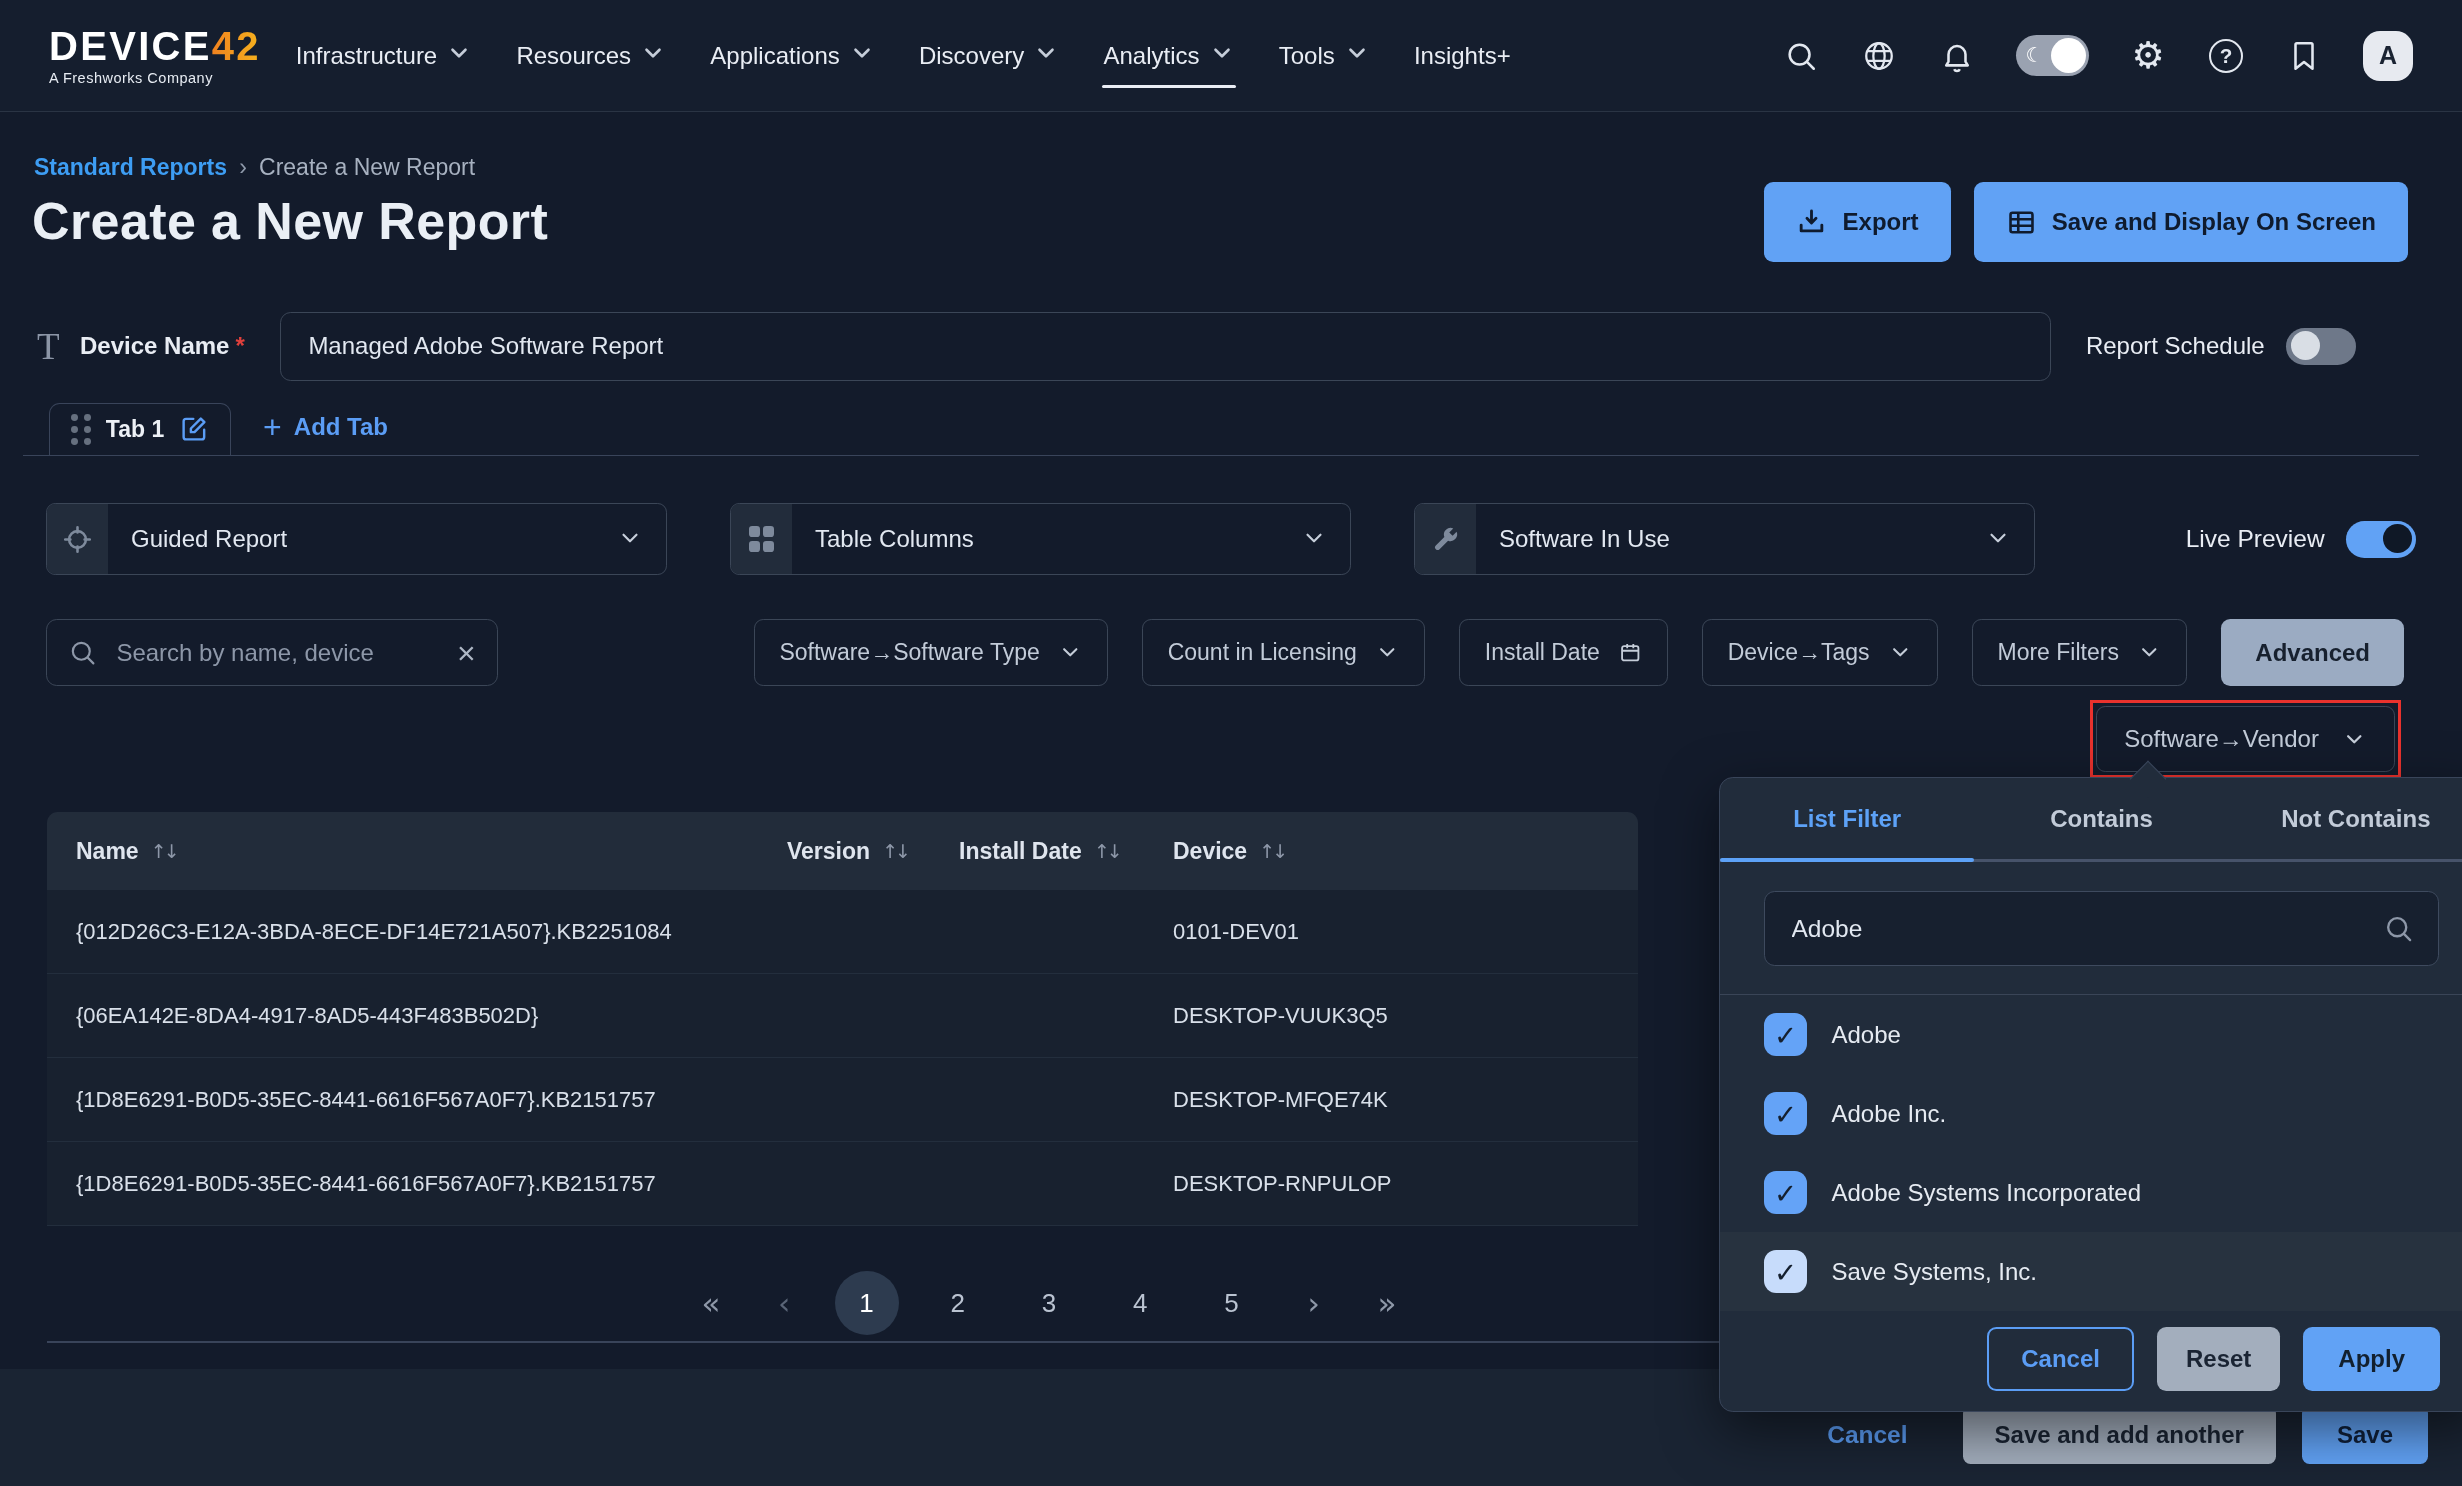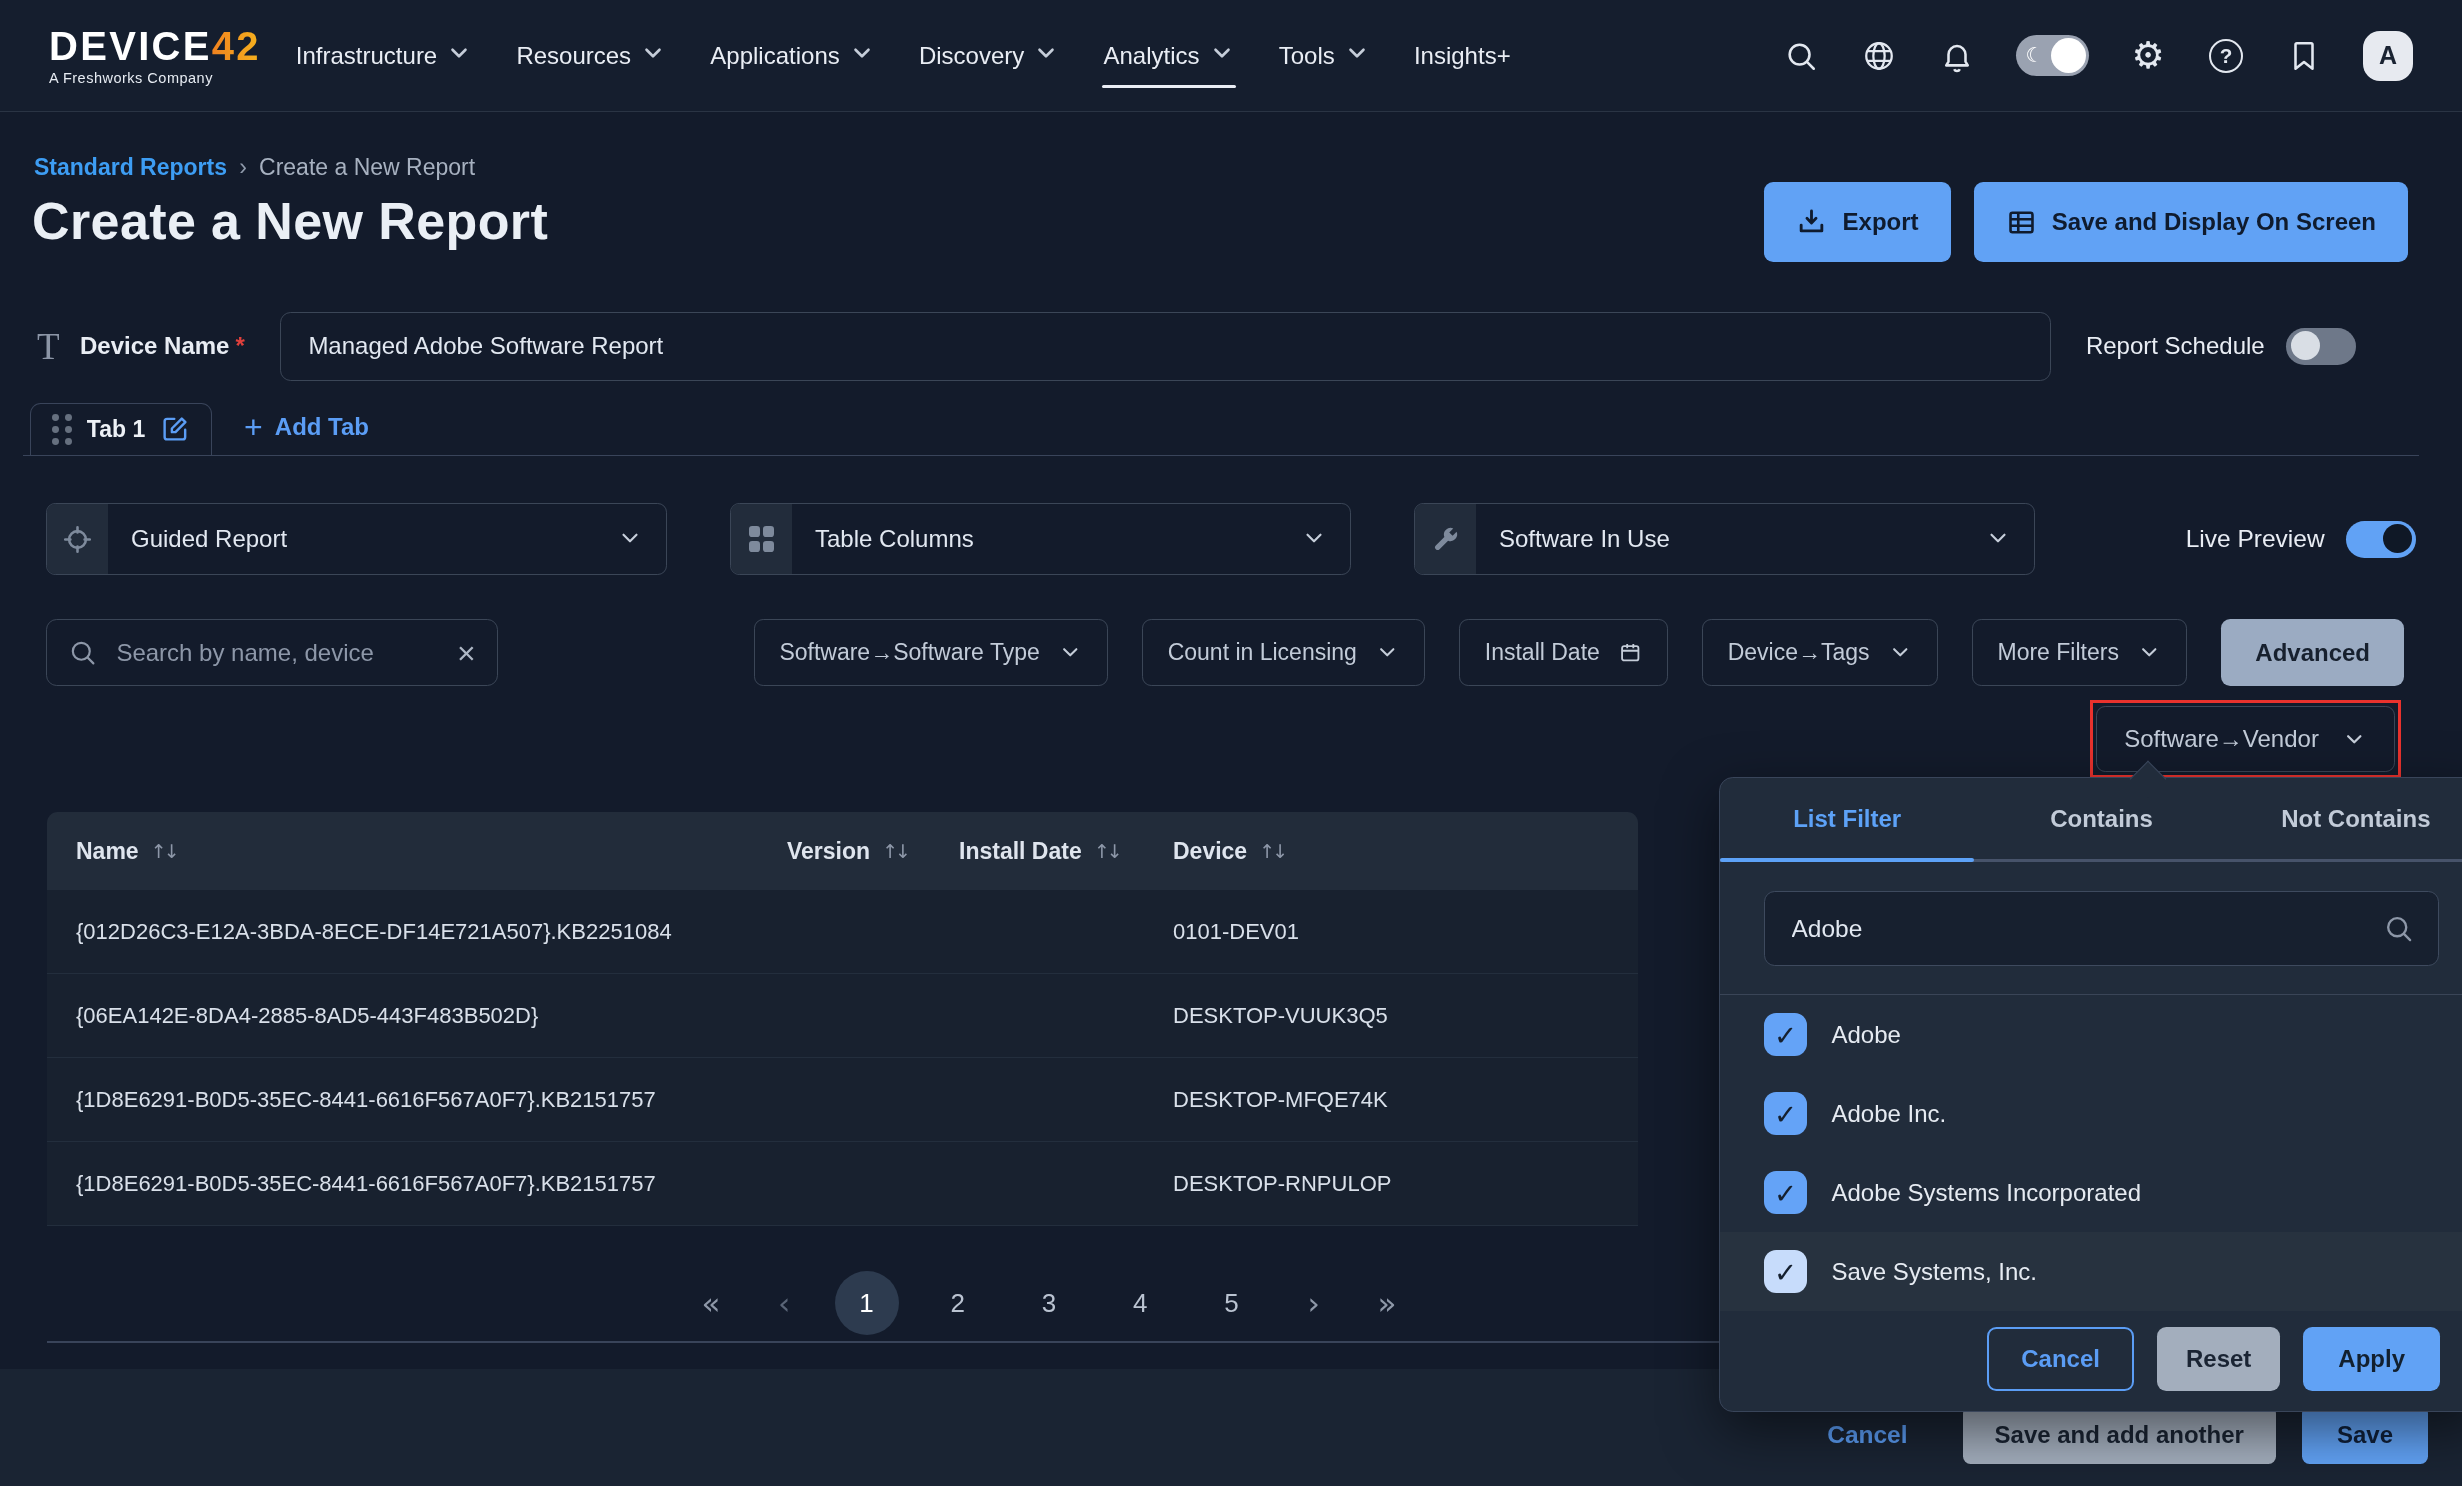--- a/index.html
+++ b/index.html
@@ -57,21 +57,21 @@
   .switch { width:70px; height:37px; border-radius:18.4px; position:relative; cursor:pointer; }
   .switch .dot { position:absolute; top:3.8px; width:29px; height:29px; border-radius:50%; }
   .switch.off { background:#6E7889; }
   .switch.off .dot { left:4.6px; background:#D9DEE5; }
   .switch.on { background:#61A2F5; }
   .switch.on .dot { right:3.8px; background:#0F1826; }
 
   
   .tabbar { position:absolute; left:23px; top:402px; right:43px; height:54px; border-bottom:1.5px solid #39445A; display:flex; align-items:flex-end; }
   .tab { height:52px; border:1.5px solid #39445A; border-bottom:none; border-radius:10.7px 10.7px 0 0; background:#131B2B;
-         display:flex; align-items:center; gap:15.3px; padding:0 21.4px; margin-left:7px; cursor:pointer; }
+         display:flex; align-items:center; gap:15.3px; padding:0 21.4px; margin-left:26px; cursor:pointer; }
   .drag-dots { display:grid; grid-template-columns:repeat(2,6.9px); grid-auto-rows:6.9px; gap:5.4px; }
   .drag-dots i { background:#66707F; border-radius:50%; }
   .tab-label { font-size:23px; font-weight:700; color:#EDF1F6; }
   .edit-icon svg { width:29px; height:29px; color:#5B9DF5; }
   .add-tab { display:flex; align-items:center; gap:12.2px; color:#5B9DF5; font-size:24px; font-weight:600; margin-left:32px; margin-bottom:12.2px; cursor:pointer; }
   .add-plus { font-size:32px; font-weight:300; line-height:1; }
 
   
   .selector-row { position:absolute; left:46px; top:503px; right:46px; display:flex; align-items:center; }
   .sel-group { display:flex; height:72px; width:621px; margin-right:63px; border:1.5px solid #3B4657; border-radius:9.2px; overflow:hidden; cursor:pointer; }
@@ -427,21 +427,21 @@
         <span class="sort glyph">↑↓</span>
       </div>
   </div>
   <div class="trow">
     <span>{012D26C3-E12A-3BDA-8ECE-DF14E721A507}.KB2251084</span>
     <span></span>
     <span></span>
     <span>0101-DEV01</span>
   </div>
   <div class="trow">
-    <span>{06EA142E-8DA4-2885-8AD5-443F483B502D}</span>
+    <span>{06EA142E-8DA4-4917-8AD5-443F483B502D}</span>
     <span></span>
     <span></span>
     <span>DESKTOP-VUUK3Q5</span>
   </div>
   <div class="trow">
     <span>{1D8E6291-B0D5-35EC-8441-6616F567A0F7}.KB2151757</span>
     <span></span>
     <span></span>
     <span>DESKTOP-MFQE74K</span>
   </div>

